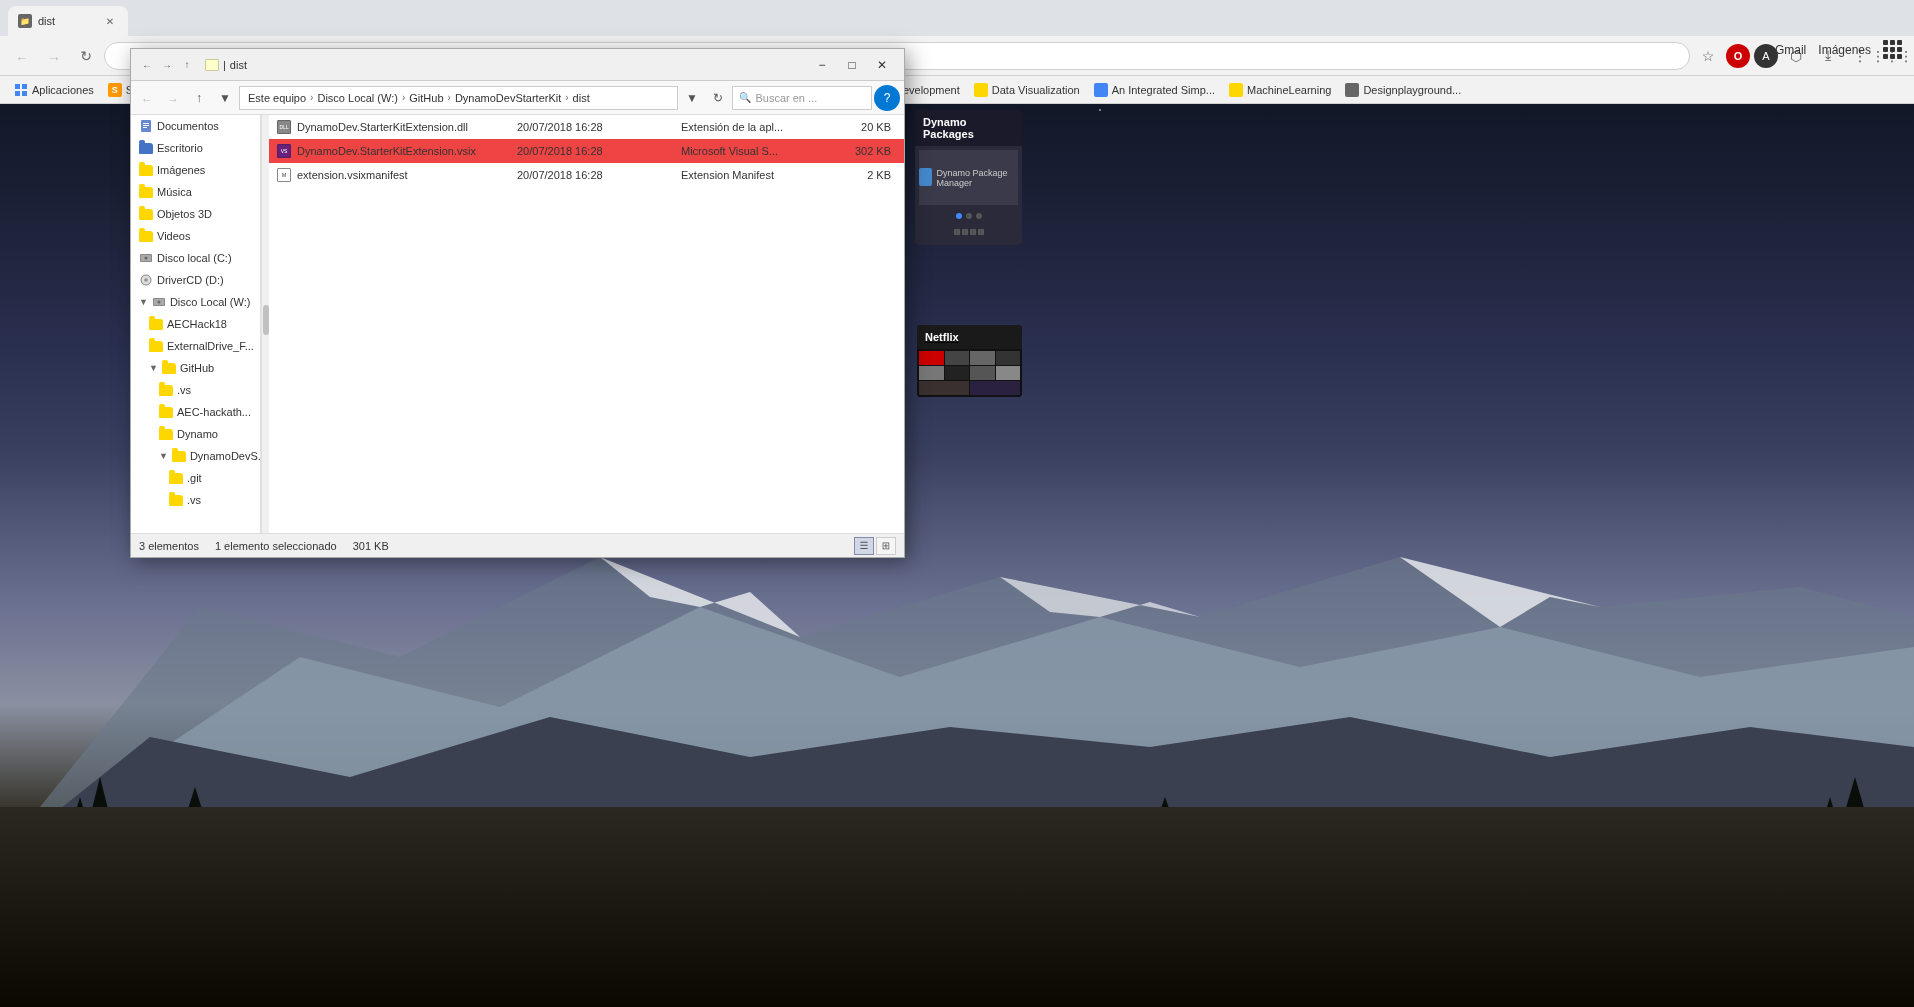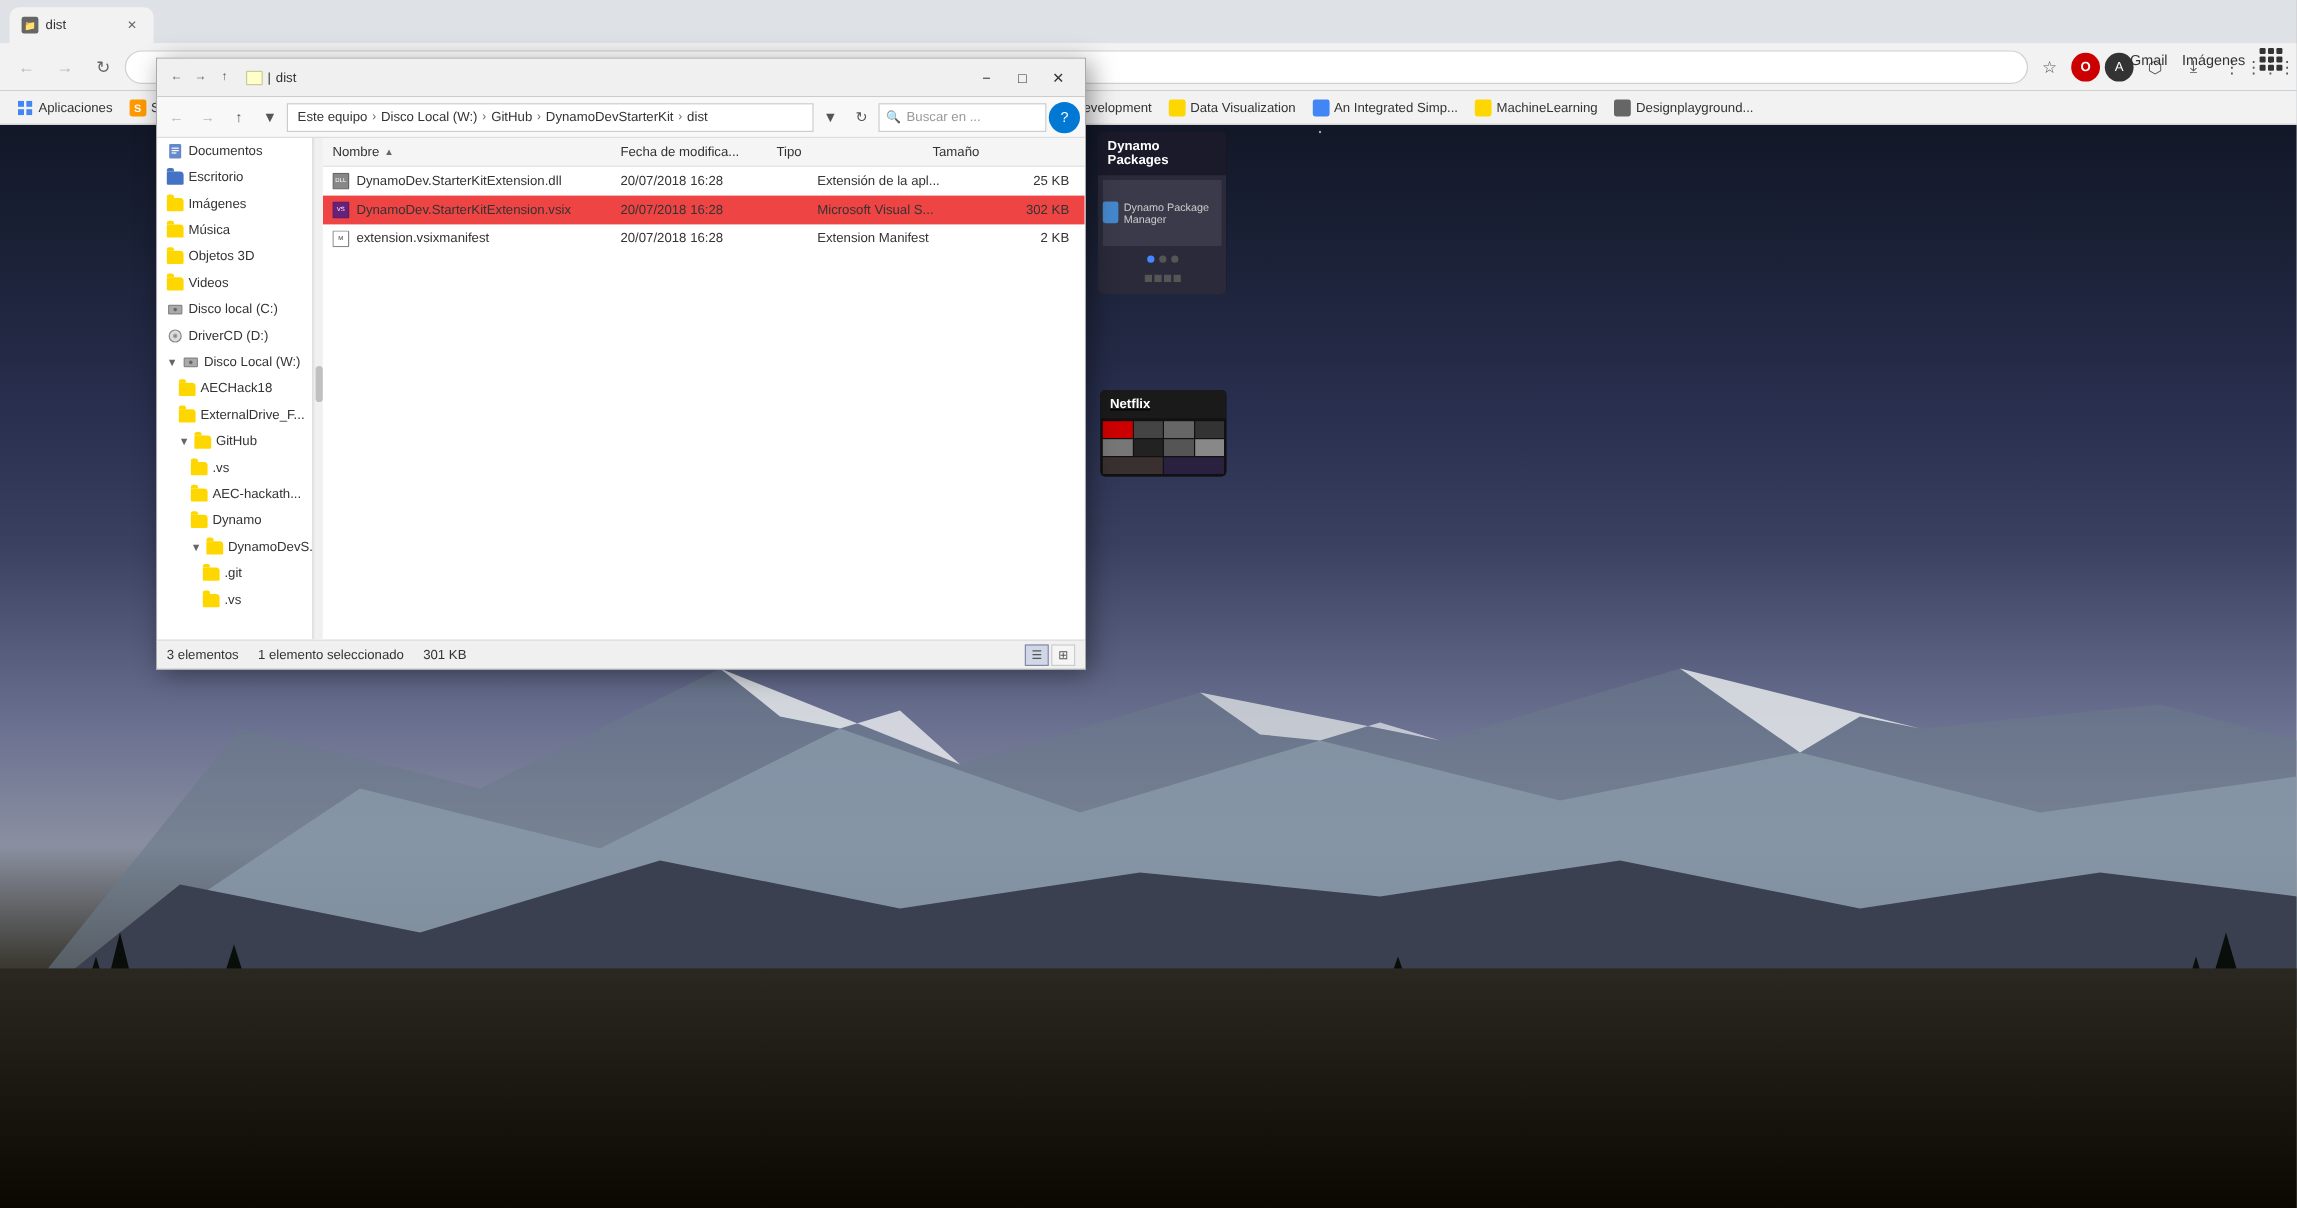--- a/index.html
+++ b/index.html
@@ -1005,46 +1005,31 @@
         </div>
 
       </div>
 
       <div style="width:8px;background:#f0f0f0;border-left:1px solid #e0e0e0;flex-shrink:0;position:relative;">
         <div style="width:6px;height:30px;background:#c0c0c0;border-radius:3px;margin:2px auto;margin-top:190px;"></div>
       </div>
 
       <div class="fe-filelist">
 
-        <div class="fe-column-header">
-          <div class="fe-col-name">
-            <span>Nombre</span>
-            <span class="fe-col-sort-arrow">▲</span>
-          </div>
-          <div class="fe-col-date">
-            <span>Fecha de modifica...</span>
-          </div>
-          <div class="fe-col-type">
-            <span>Tipo</span>
-          </div>
-          <div class="fe-col-size">
-            <span>Tamaño</span>
-          </div>
-        </div>
 
         <div class="fe-file-row">
           <div class="fe-file-name">
             <div class="fe-file-icon">
               <div class="dll-icon">DLL</div>
             </div>
             <span>DynamoDev.StarterKitExtension.dll</span>
           </div>
           <div class="fe-file-date">20/07/2018 16:28</div>
           <div class="fe-file-type">Extensión de la apl...</div>
-          <div class="fe-file-size">25 KB</div>
+          <div class="fe-file-size">20 KB</div>
         </div>
 
         <div class="fe-file-row selected">
           <div class="fe-file-name">
             <div class="fe-file-icon">
               <div class="vsix-icon">VS</div>
             </div>
             <span>DynamoDev.StarterKitExtension.vsix</span>
           </div>
           <div class="fe-file-date">20/07/2018 16:28</div>

